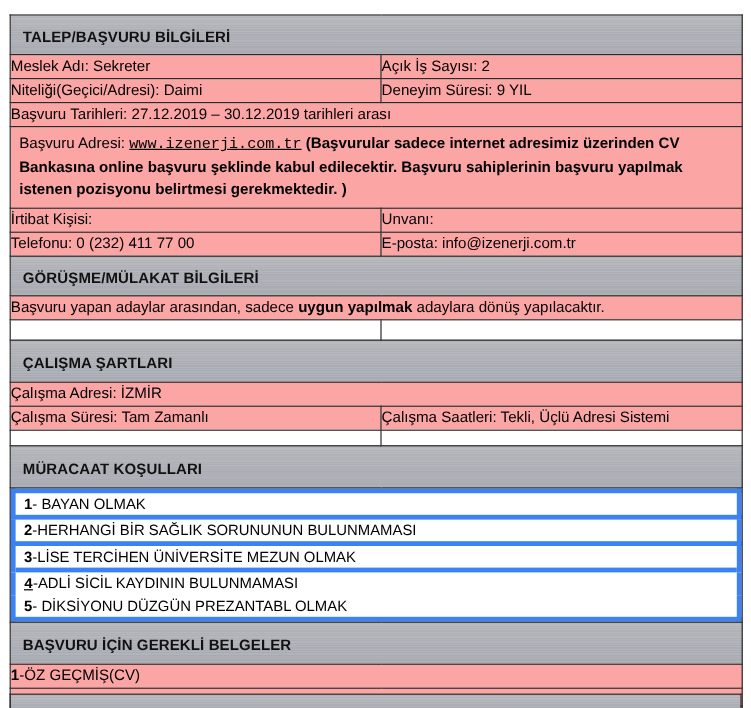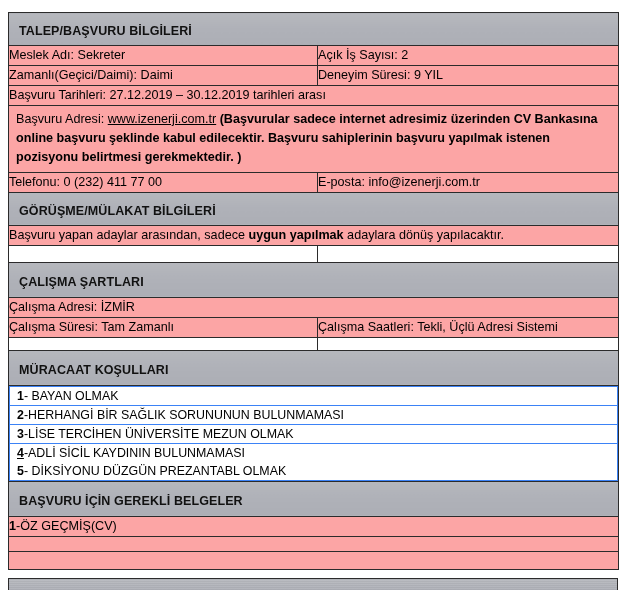--- a/index.html
+++ b/index.html
@@ -62,34 +62,34 @@
   }
   .cell.tall {
     line-height: 1.5;
     padding: 4px 6px 5px 7px;
   }
   .blank {
     background: #ffffff;
   }
 
   b, .b { font-weight: bold; }
-  .u { text-decoration: underline; }
+  .u { text-decoration: underline; font-family: Liberation Mono, monospace; }
 
   
   .nested-wrap {
     padding: 6px 10px 7px 10px;
     background: #ffffff;
   }
   .nested {
     width: 100%;
     border-collapse: collapse;
     table-layout: fixed;
   }
   .nested td {
-    border: 1px solid #3b82f6;
+    border: 4px solid #3b82f6;
     padding: 2px 0 2px 7px;
     font-size: 12.4px;
     background: #ffffff;
   }
   .nested td.no-bottom { border-bottom: none; }
   .nested td.no-top { border-top: none; }
 
   
   .cut-band {
     position: absolute;
@@ -138,41 +138,49 @@
         <td class="cell" style="height:19px">
           <span>Meslek Adı:  Sekreter</span>
         </td>
         <td class="cell">
           <span>Açık İş Sayısı: 2</span>
         </td>
       </tr>
 
       <tr>
         <td class="cell" style="height:19px">
-          <span>Zamanlı(Geçici/Daimi): Daimi</span>
+          <span>Niteliği(Geçici/Adresi): Daimi</span>
         </td>
         <td class="cell">
           <span>Deneyim Süresi: 9 YIL</span>
         </td>
       </tr>
 
       <tr>
         <td colspan="2" class="cell" style="height:19px">
           <span>Başvuru Tarihleri: 27.12.2019 – 30.12.2019 tarihleri arası</span>
         </td>
       </tr>
 
       <tr>
         <td colspan="2" class="cell tall" style="height:55px">
           <span>Başvuru Adresi:</span>
           <span class="u">www.izenerji.com.tr</span>
           <b>(Başvurular sadece internet adresimiz üzerinden CV Bankasına online başvuru şeklinde kabul edilecektir. Başvuru sahiplerinin başvuru yapılmak istenen pozisyonu belirtmesi gerekmektedir. )</b>
         </td>
       </tr>
 
+      <tr>
+        <td class="cell" style="height:19px">
+          <span>İrtibat Kişisi:</span>
+        </td>
+        <td class="cell">
+          <span>Unvanı:</span>
+        </td>
+      </tr>
 
       <tr>
         <td class="cell" style="height:19px">
           <span>Telefonu: 0 (232) 411 77 00</span>
         </td>
         <td class="cell">
           <span>E-posta: info@izenerji.com.tr</span>
         </td>
       </tr>
 

